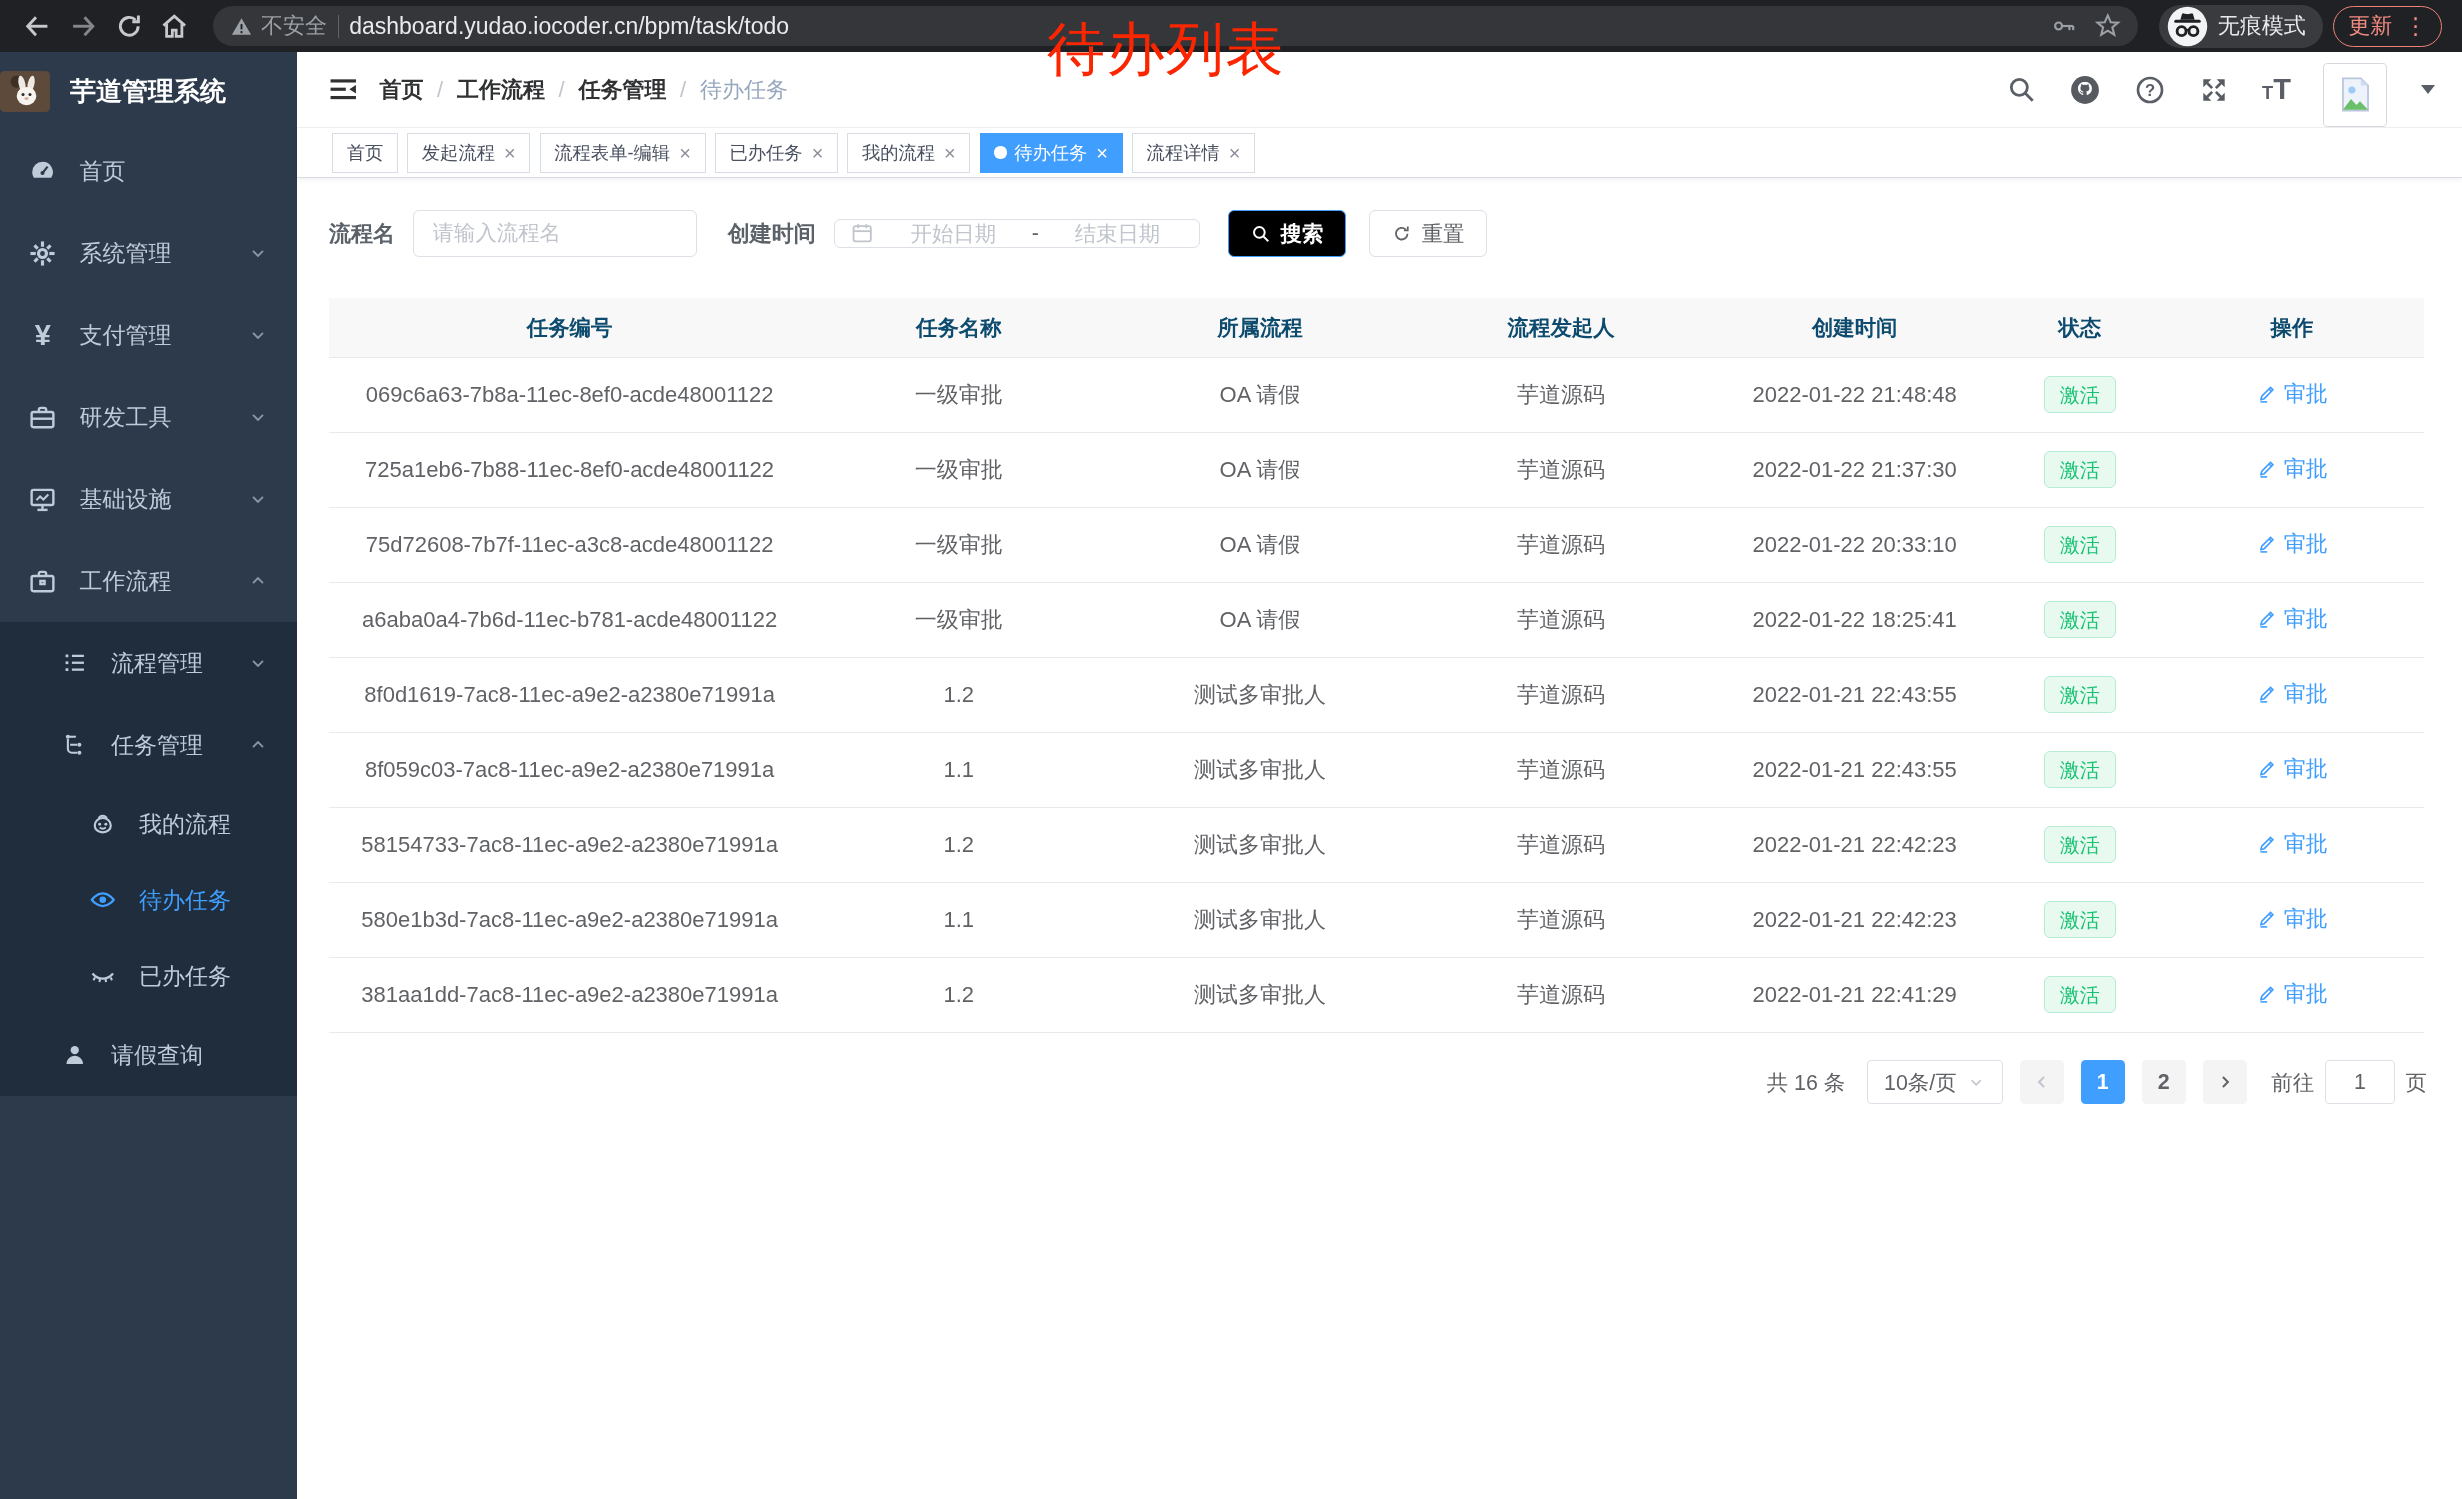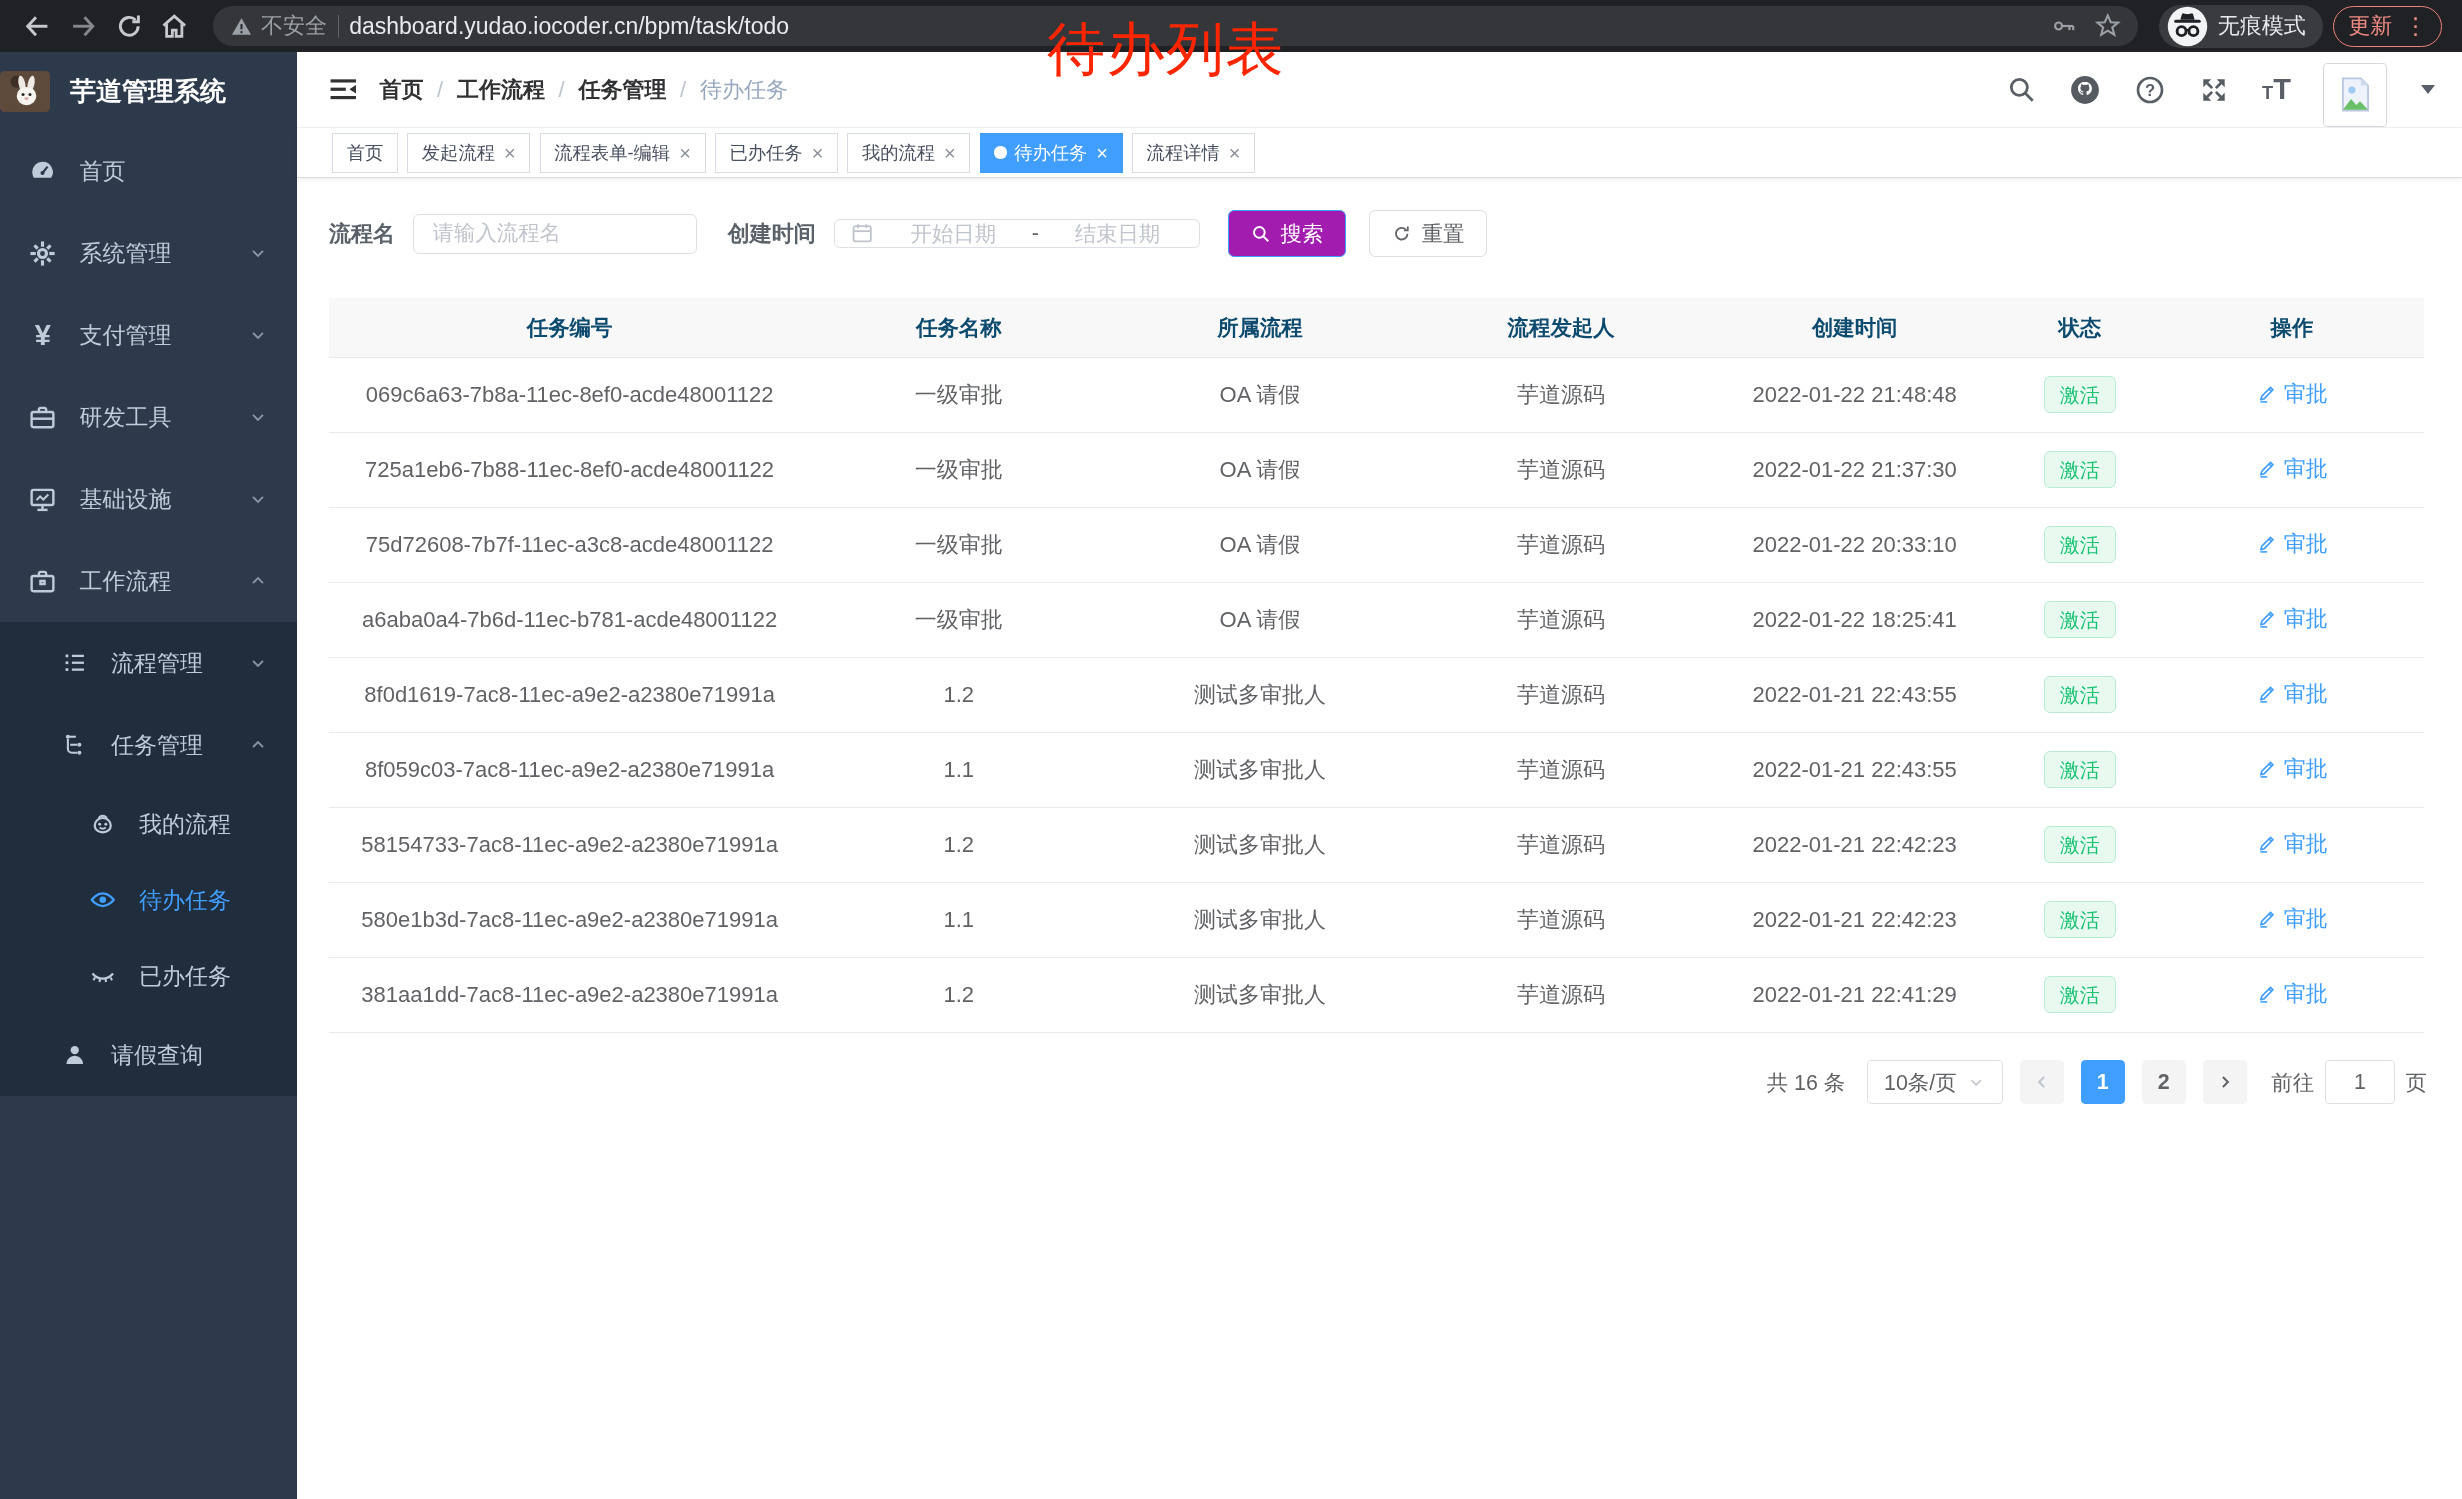--- a/index.html
+++ b/index.html
@@ -69,32 +69,32 @@
     display:flex; align-items:center; padding:0 13.7px; gap:7.6px; cursor:pointer; white-space:nowrap; }
   .tag-item .x { font-size:20px; color:#8a8f99; line-height:1; margin-left:1.5px; }
   .tag-item.active { background:#409eff; border-color:#409eff; color:#fff; }
   .tag-item.active .x { color:#fff; }
   .tag-dot { width:12.2px; height:12.2px; border-radius:50%; background:#fff; flex:none; }
 
   
   .content { padding:32px 30.5px 0 32px; flex:1; }
   .filters { display:flex; align-items:center; margin-bottom:41px; }
   .f-label { font-size:22px; color:#5a6169; font-weight:700; margin-right:18.3px; white-space:nowrap; }
-  .f-input { width:284px; height:40px; border:0.8px solid #dcdfe6; border-radius:6.1px; display:flex;
+  .f-input { width:284px; height:47px; border:0.8px solid #dcdfe6; border-radius:6.1px; display:flex;
     align-items:center; padding:0 18.3px; margin-right:30.5px; background:#fff; }
   .f-input input { border:none; outline:none; width:100%; font-size:21.4px; color:#606266; background:transparent;
     font-family:inherit; }
   .f-input input::placeholder, .d-ph { color:#c0c4cc; }
   .f-date { width:366px; height:29px; border:0.8px solid #dcdfe6; border-radius:6.1px; display:flex;
     align-items:center; padding:0 15.3px; gap:12.2px; margin-right:27.5px; background:#fff; }
   .d-ph { font-size:21.4px; flex:1; text-align:center; white-space:nowrap; }
   .d-sep { font-size:21.4px; color:#606266; }
   .btn { height:47px; border-radius:6.1px; font-size:21.4px; display:flex; align-items:center; gap:9.2px;
     padding:0 21.4px; cursor:pointer; white-space:nowrap; }
-  .btn-primary { background:#a21caf; border:0.8px solid #409eff; color:#fff; margin-right:23px; }
+  .btn-primary { background:#000000; border:0.8px solid #409eff; color:#fff; margin-right:23px;font-weight:bold; }
   .btn-plain { background:#fff; border:0.8px solid #dcdfe6; color:#606266; }
 
   
   table.grid { width:2095px; border-collapse:collapse; table-layout:fixed; }
   table.grid th { background:#f8f8f9; color:#0c4a6e; font-weight:700; font-size:21.4px; height:59px;
     }
   table.grid td { height:75px; border-bottom:0.8px solid #e8eaec; color:#606266; font-size:22px;
     text-align:center; white-space:nowrap; overflow:hidden; }
   table.grid thead tr { border-bottom:0.8px solid #e8eaec; }
   .tag-success { display:inline-block; padding:7.6px 15.3px; border-radius:6.1px; background:#e8faf0;

